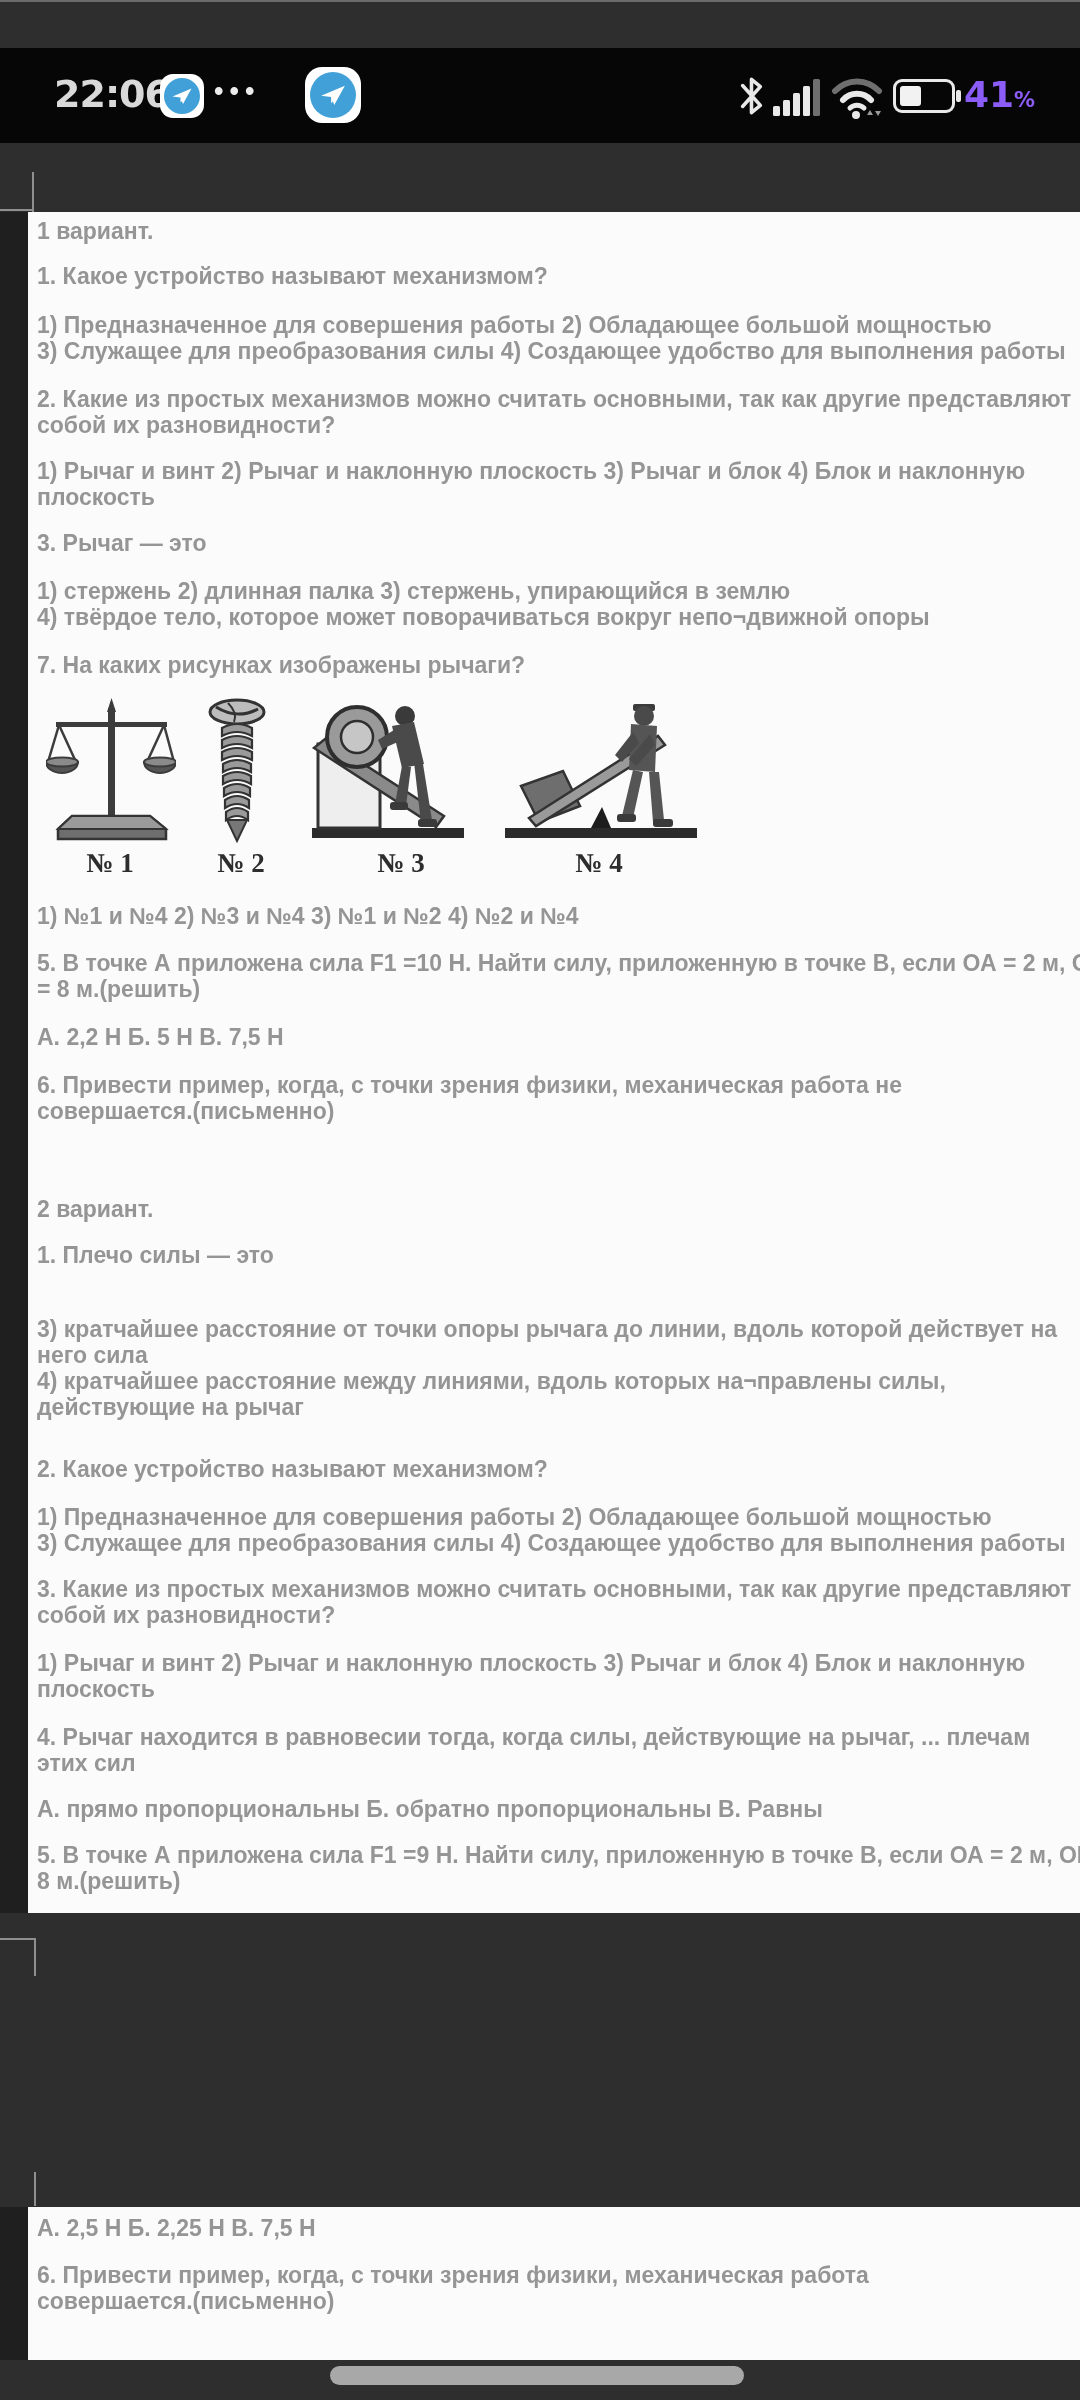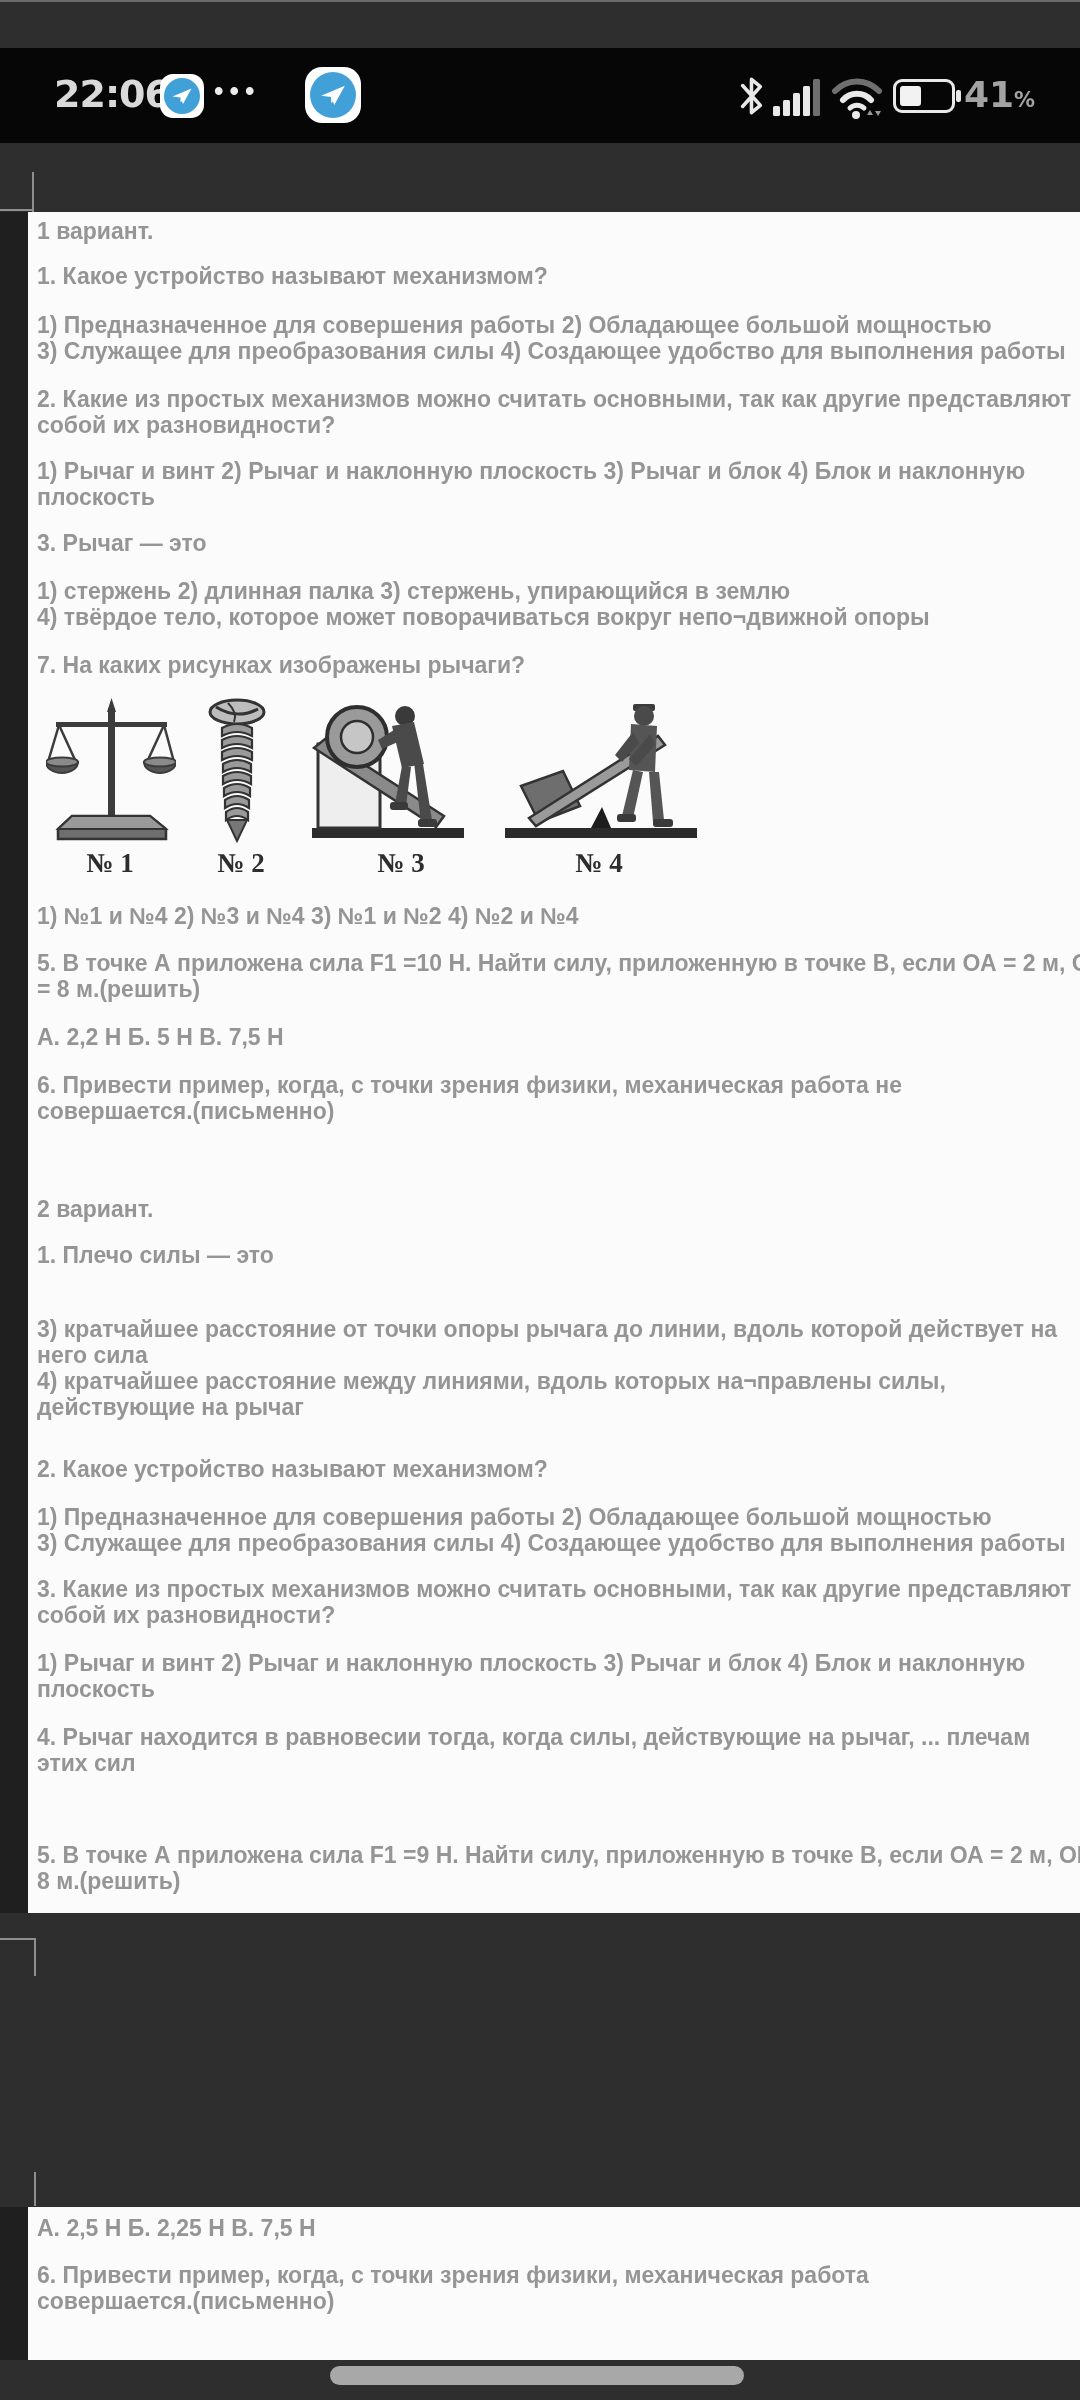--- a/index.html
+++ b/index.html
@@ -18,21 +18,21 @@
   #tg-small .tg-circle{width:36px;height:36px;}
   #tg-large .tg-circle{width:46px;height:46px;}
   .sb-dots{position:absolute;left:214px;top:28px;color:#ececec;font-size:27px;font-weight:bold;letter-spacing:6px;}
   .sb-icon{position:absolute;}
   #bt-icon{left:735px;top:25px;}
   #signal-icon{left:773px;top:28px;}
   #wifi-icon{left:831px;top:27px;}
   #battery-icon{left:893px;top:31px;width:56px;height:28px;border:3px solid #e9e9e9;border-radius:9px;}
   #battery-fill{position:absolute;left:4px;top:4px;width:21px;height:20px;background:#f2f2f2;border-radius:3px;}
   #battery-nub{position:absolute;right:-9px;top:8px;width:5px;height:12px;background:#e9e9e9;border-radius:2px;}
-  .sb-batt-text{position:absolute;left:964px;top:26px;color:#a3a3a3;font-family:"DejaVu Sans",sans-serif;font-weight:bold;}
+  .sb-batt-text{position:absolute;left:964px;top:26px;color:#8b5cf6;font-family:"DejaVu Sans",sans-serif;font-weight:bold;}
   .sb-batt-text .val{font-size:36px;}
   .sb-batt-text .unit{font-size:21px;}
   
   .black-col{position:absolute;left:0;width:28px;background:#1f1f1f;}
   #black-col-1{top:212px;height:1701px;}
   #black-col-2{top:2207px;height:153px;}
   .page{position:absolute;left:28px;width:1052px;background:#fbfbfb;overflow:hidden;}
   #page1{top:212px;height:1701px;}
   #page2{top:2207px;height:153px;}
   .doc-line{position:absolute;left:9px;white-space:nowrap;font-weight:bold;
@@ -213,20 +213,21 @@
       <div class="doc-line" style="top: 1182px; text-align: center;">действующие на рычаг</div>
       <div class="doc-line" style="top: 1244px;">2. Какое устройство называют механизмом?</div>
       <div class="doc-line" style="top: 1292px;">1) Предназначенное для совершения работы 2) Обладающее большой мощностью</div>
       <div class="doc-line" style="top: 1318px;">3) Служащее для преобразования силы 4) Создающее удобство для выполнения работы</div>
       <div class="doc-line" style="top: 1364px;">3. Какие из простых механизмов можно считать основными, так как другие представляют</div>
       <div class="doc-line" style="top: 1390px;">собой их разновидности?</div>
       <div class="doc-line" style="top: 1438px;">1) Рычаг и винт 2) Рычаг и наклонную плоскость 3) Рычаг и блок 4) Блок и наклонную</div>
       <div class="doc-line" style="top: 1464px;">плоскость</div>
       <div class="doc-line" style="top: 1512px;">4. Рычаг находится в равновесии тогда, когда силы, действующие на рычаг, ... плечам</div>
       <div class="doc-line" style="top: 1538px;">этих сил</div>
+      <div class="doc-line" style="top: 1584px;">А. прямо пропорциональны Б. обратно пропорциональны В. Равны</div>
       <div class="doc-line" style="top: 1630px;">5. В точке А приложена сила F1 =9 Н. Найти силу, приложенную в точке В, если ОА = 2 м, ОВ =</div>
       <div class="doc-line" style="top: 1656px;">8 м.(решить)</div>
       <div class="fig-label" style="left: 82px; top: 636px;">№ 1</div>
       <div class="fig-label" style="left: 213px; top: 636px;">№ 2</div>
       <div class="fig-label" style="left: 373px; top: 636px;">№ 3</div>
       <div class="fig-label" style="left: 571px; top: 636px;">№ 4</div>
     </div>
 
   <div class="page" id="page2">
       <div class="doc-line" style="top: 8px;">А. 2,5 Н Б. 2,25 Н В. 7,5 Н</div>

